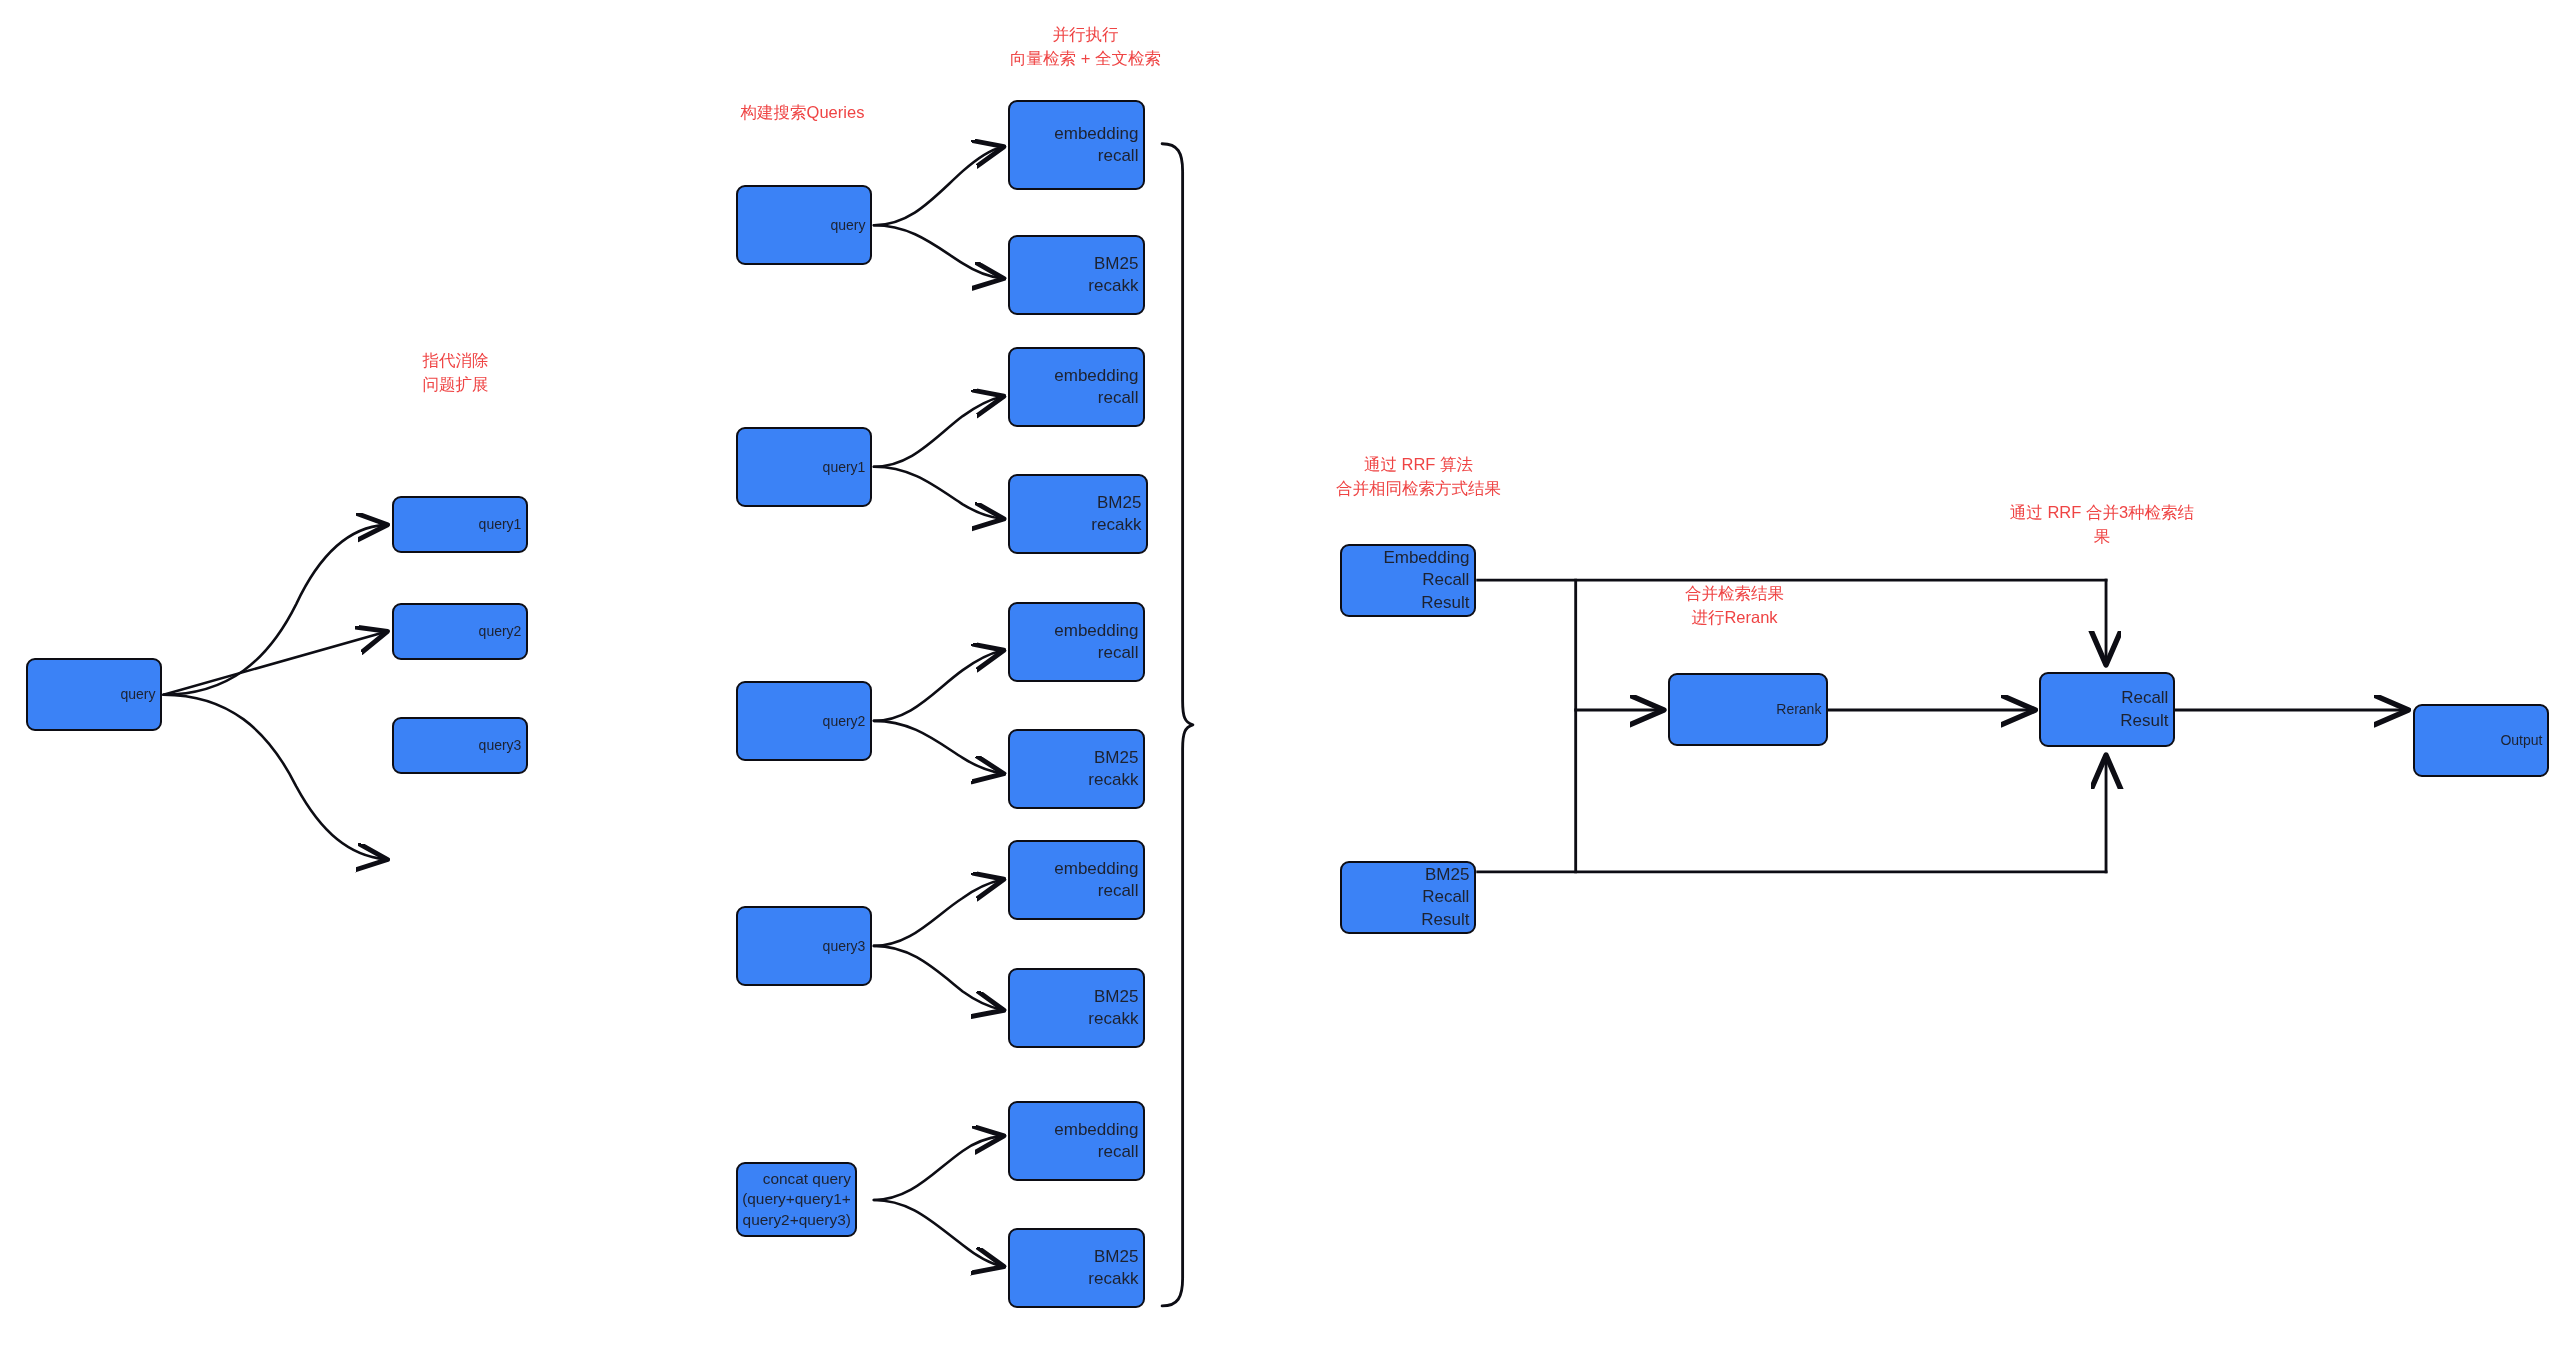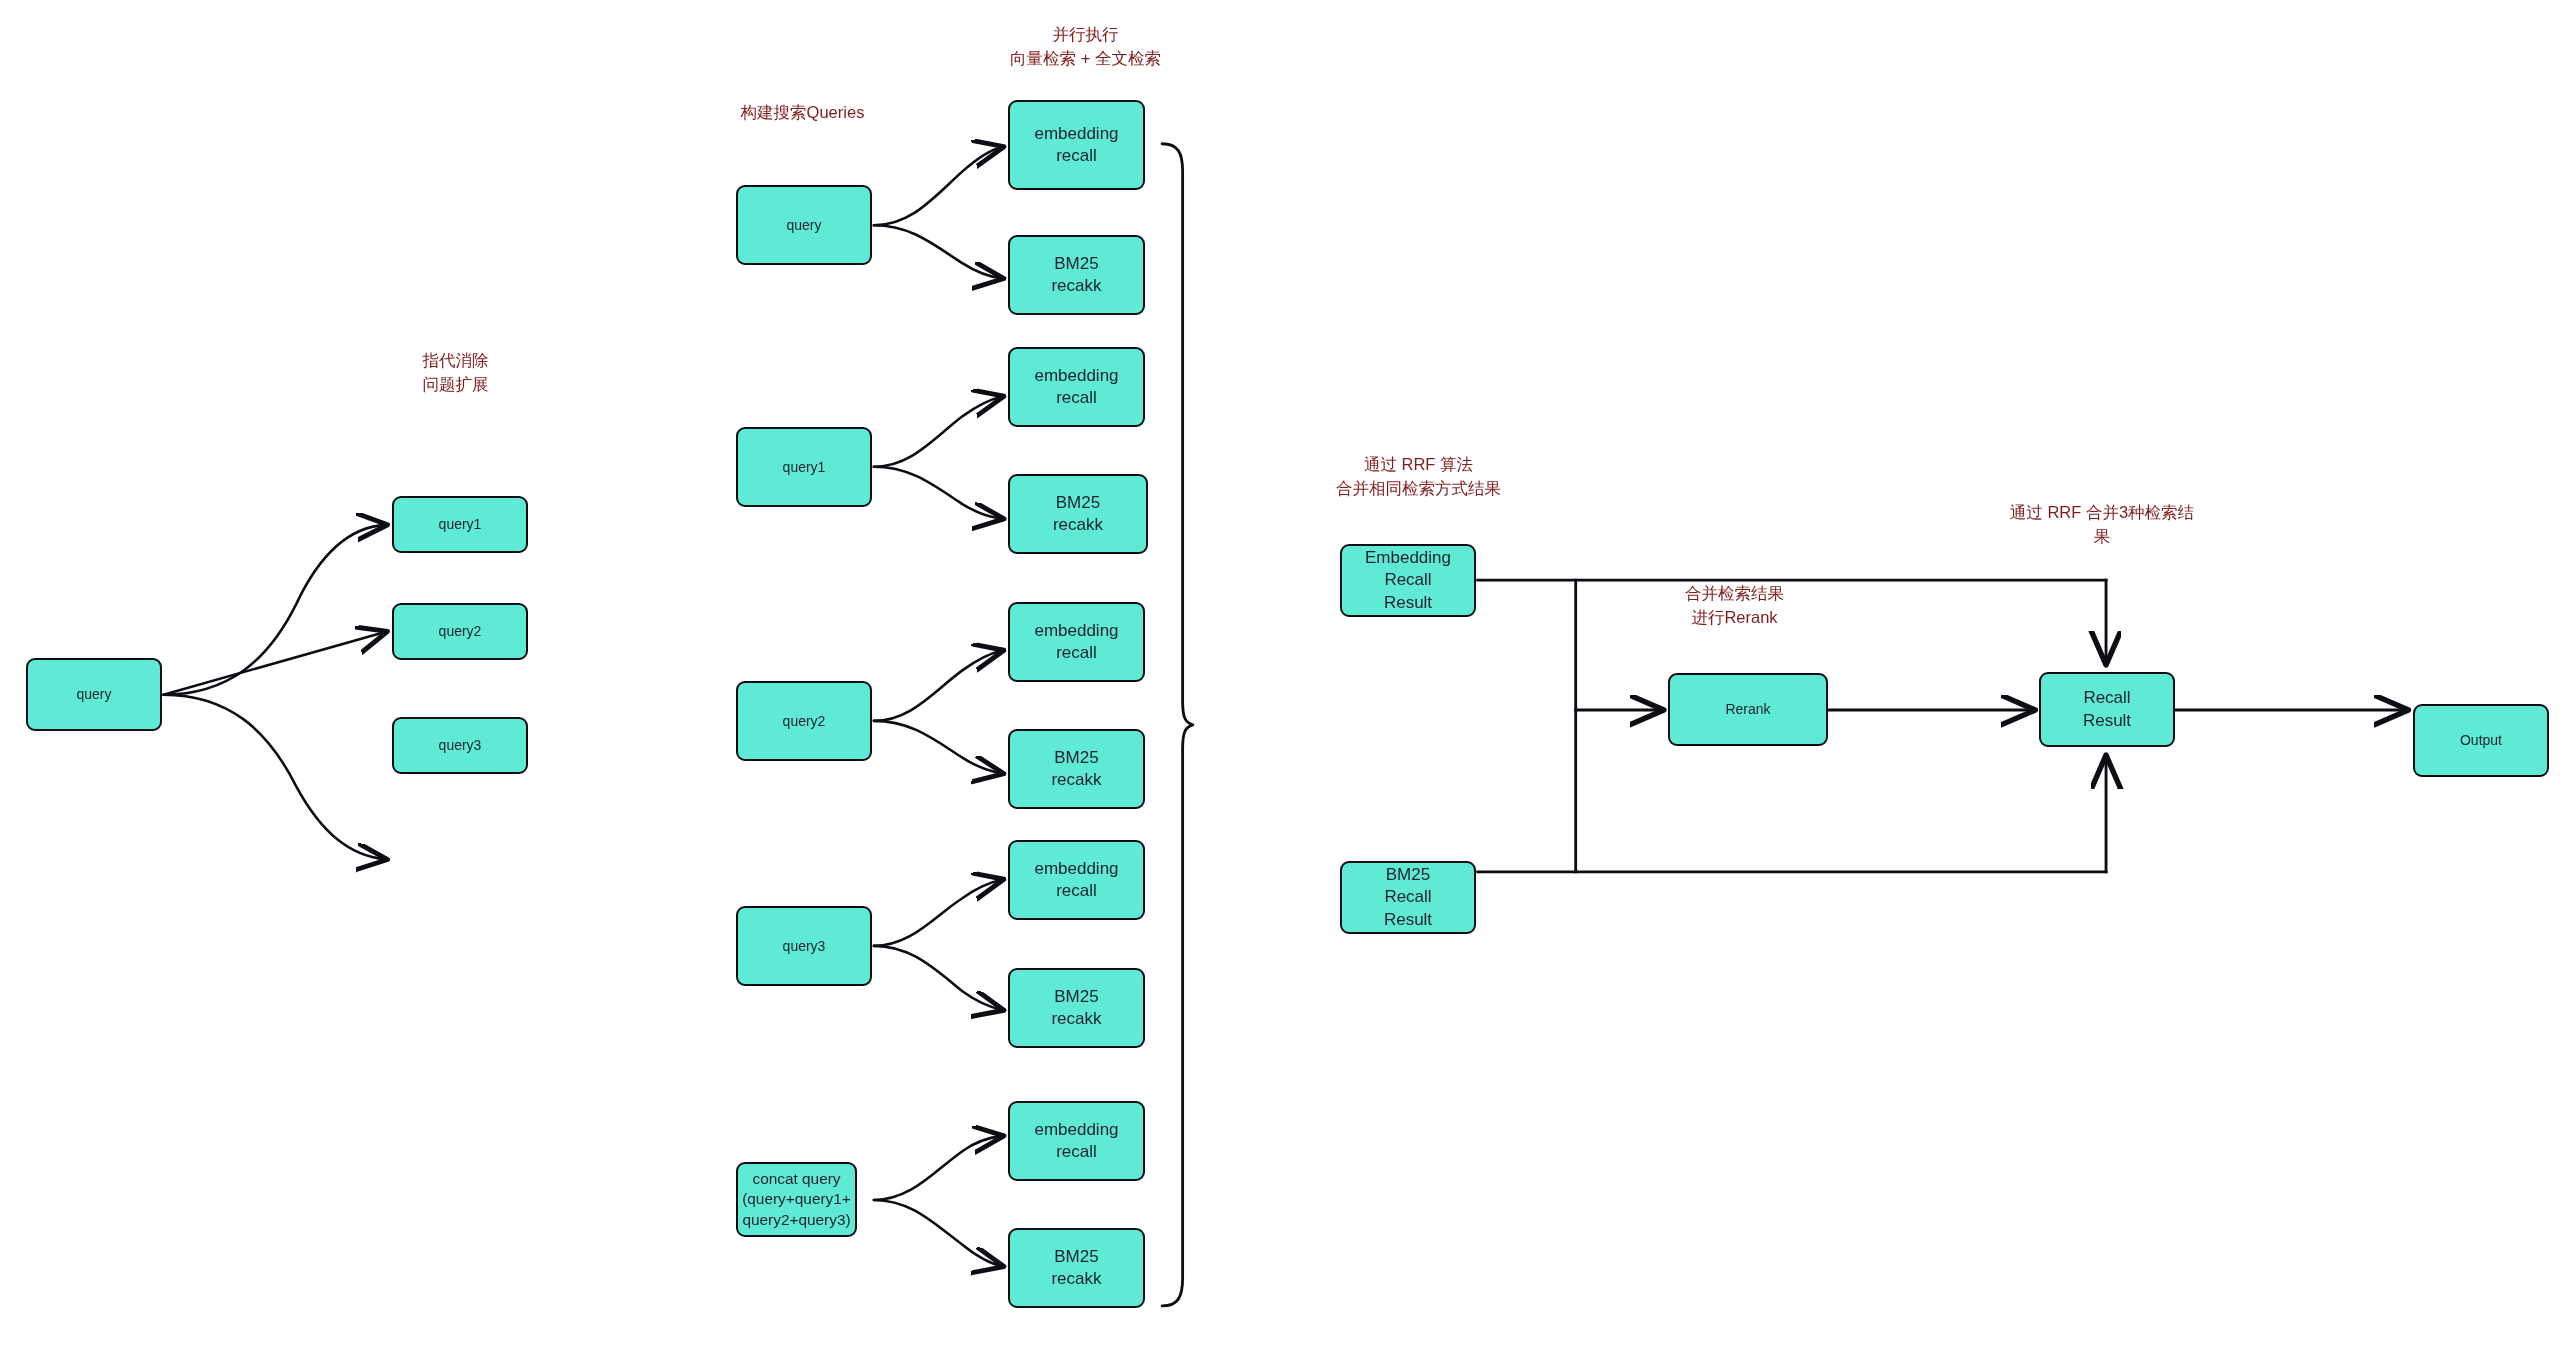--- a/index.html
+++ b/index.html
@@ -1,25 +1,25 @@
 <!DOCTYPE html>
 <html style="font-size:9px"><head>
 <meta charset="utf-8">
 <style>
   html,body{margin:0;padding:0;background:#ffffff;}
   body{font-family:"Liberation Sans","DejaVu Sans",sans-serif;}
   #stage{position:relative;width:2576px;height:1354px;background:#ffffff;overflow:hidden;}
   #stage svg{position:absolute;left:0;top:0;width:2576px;height:1354px;}
-  .node{position:absolute;box-sizing:border-box;background:#5eead4;border:2.8px solid #0d0d14;
+  .node{position:absolute;box-sizing:border-box;background:#3b82f6;border:2.8px solid #0d0d14;
         border-radius:9px;display:flex;align-items:center;justify-content:center;
-        text-align:center;color:#1d2230;line-height:1.30;white-space:pre-line;}
+        text-align:right;color:#1d2230;line-height:1.30;white-space:pre-line;}
   .node-lbl{display:block;width:100%;padding:0 4.6px;}
   .fs-lg{font-size:14px;}
   .fs-md{font-size:17px;}
-  .note{position:absolute;color:#7f1d1d;font-size:16.5px;line-height:1.45;white-space:pre-line;
+  .note{position:absolute;color:#ef4444;font-size:16.5px;line-height:1.45;white-space:pre-line;
         text-align:center;}
 </style>
 </head>
 <body>
 
 <div id="stage">
 
   <svg viewBox="0 0 4522 2376">
     <defs>
       <marker id="ah" markerWidth="13" markerHeight="13" refX="11" refY="5.2" orient="auto" markerUnits="strokeWidth">

